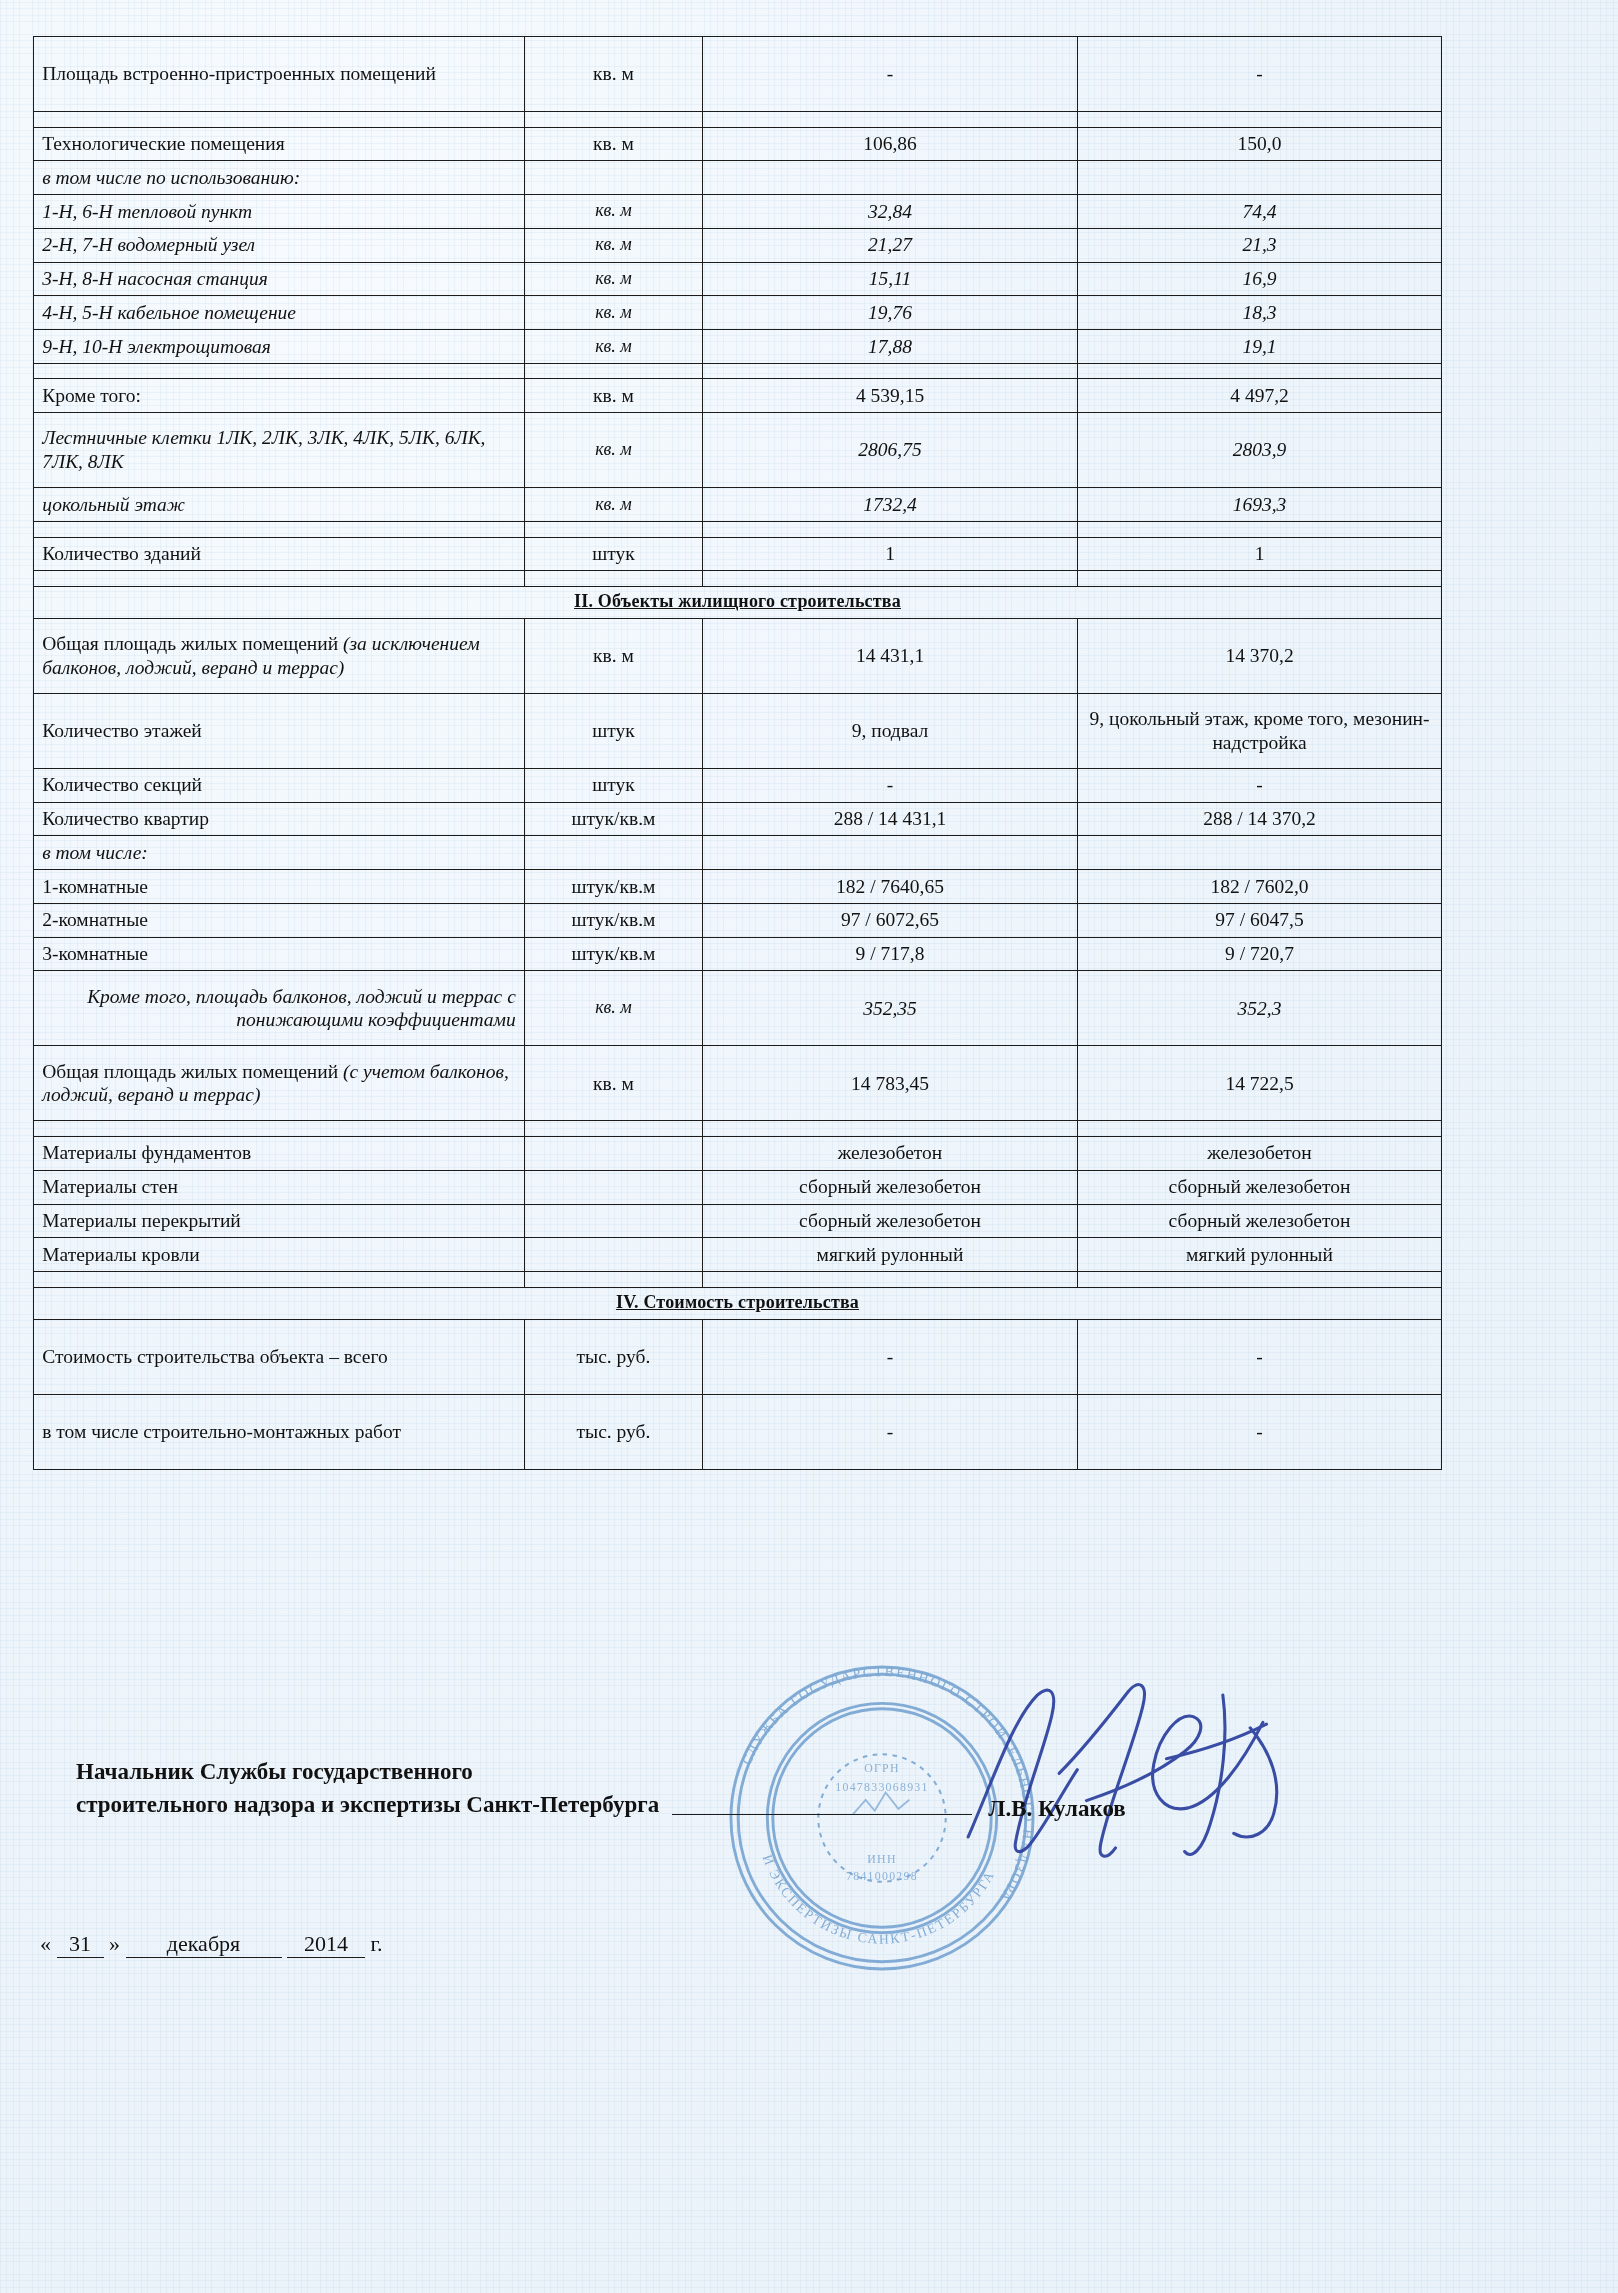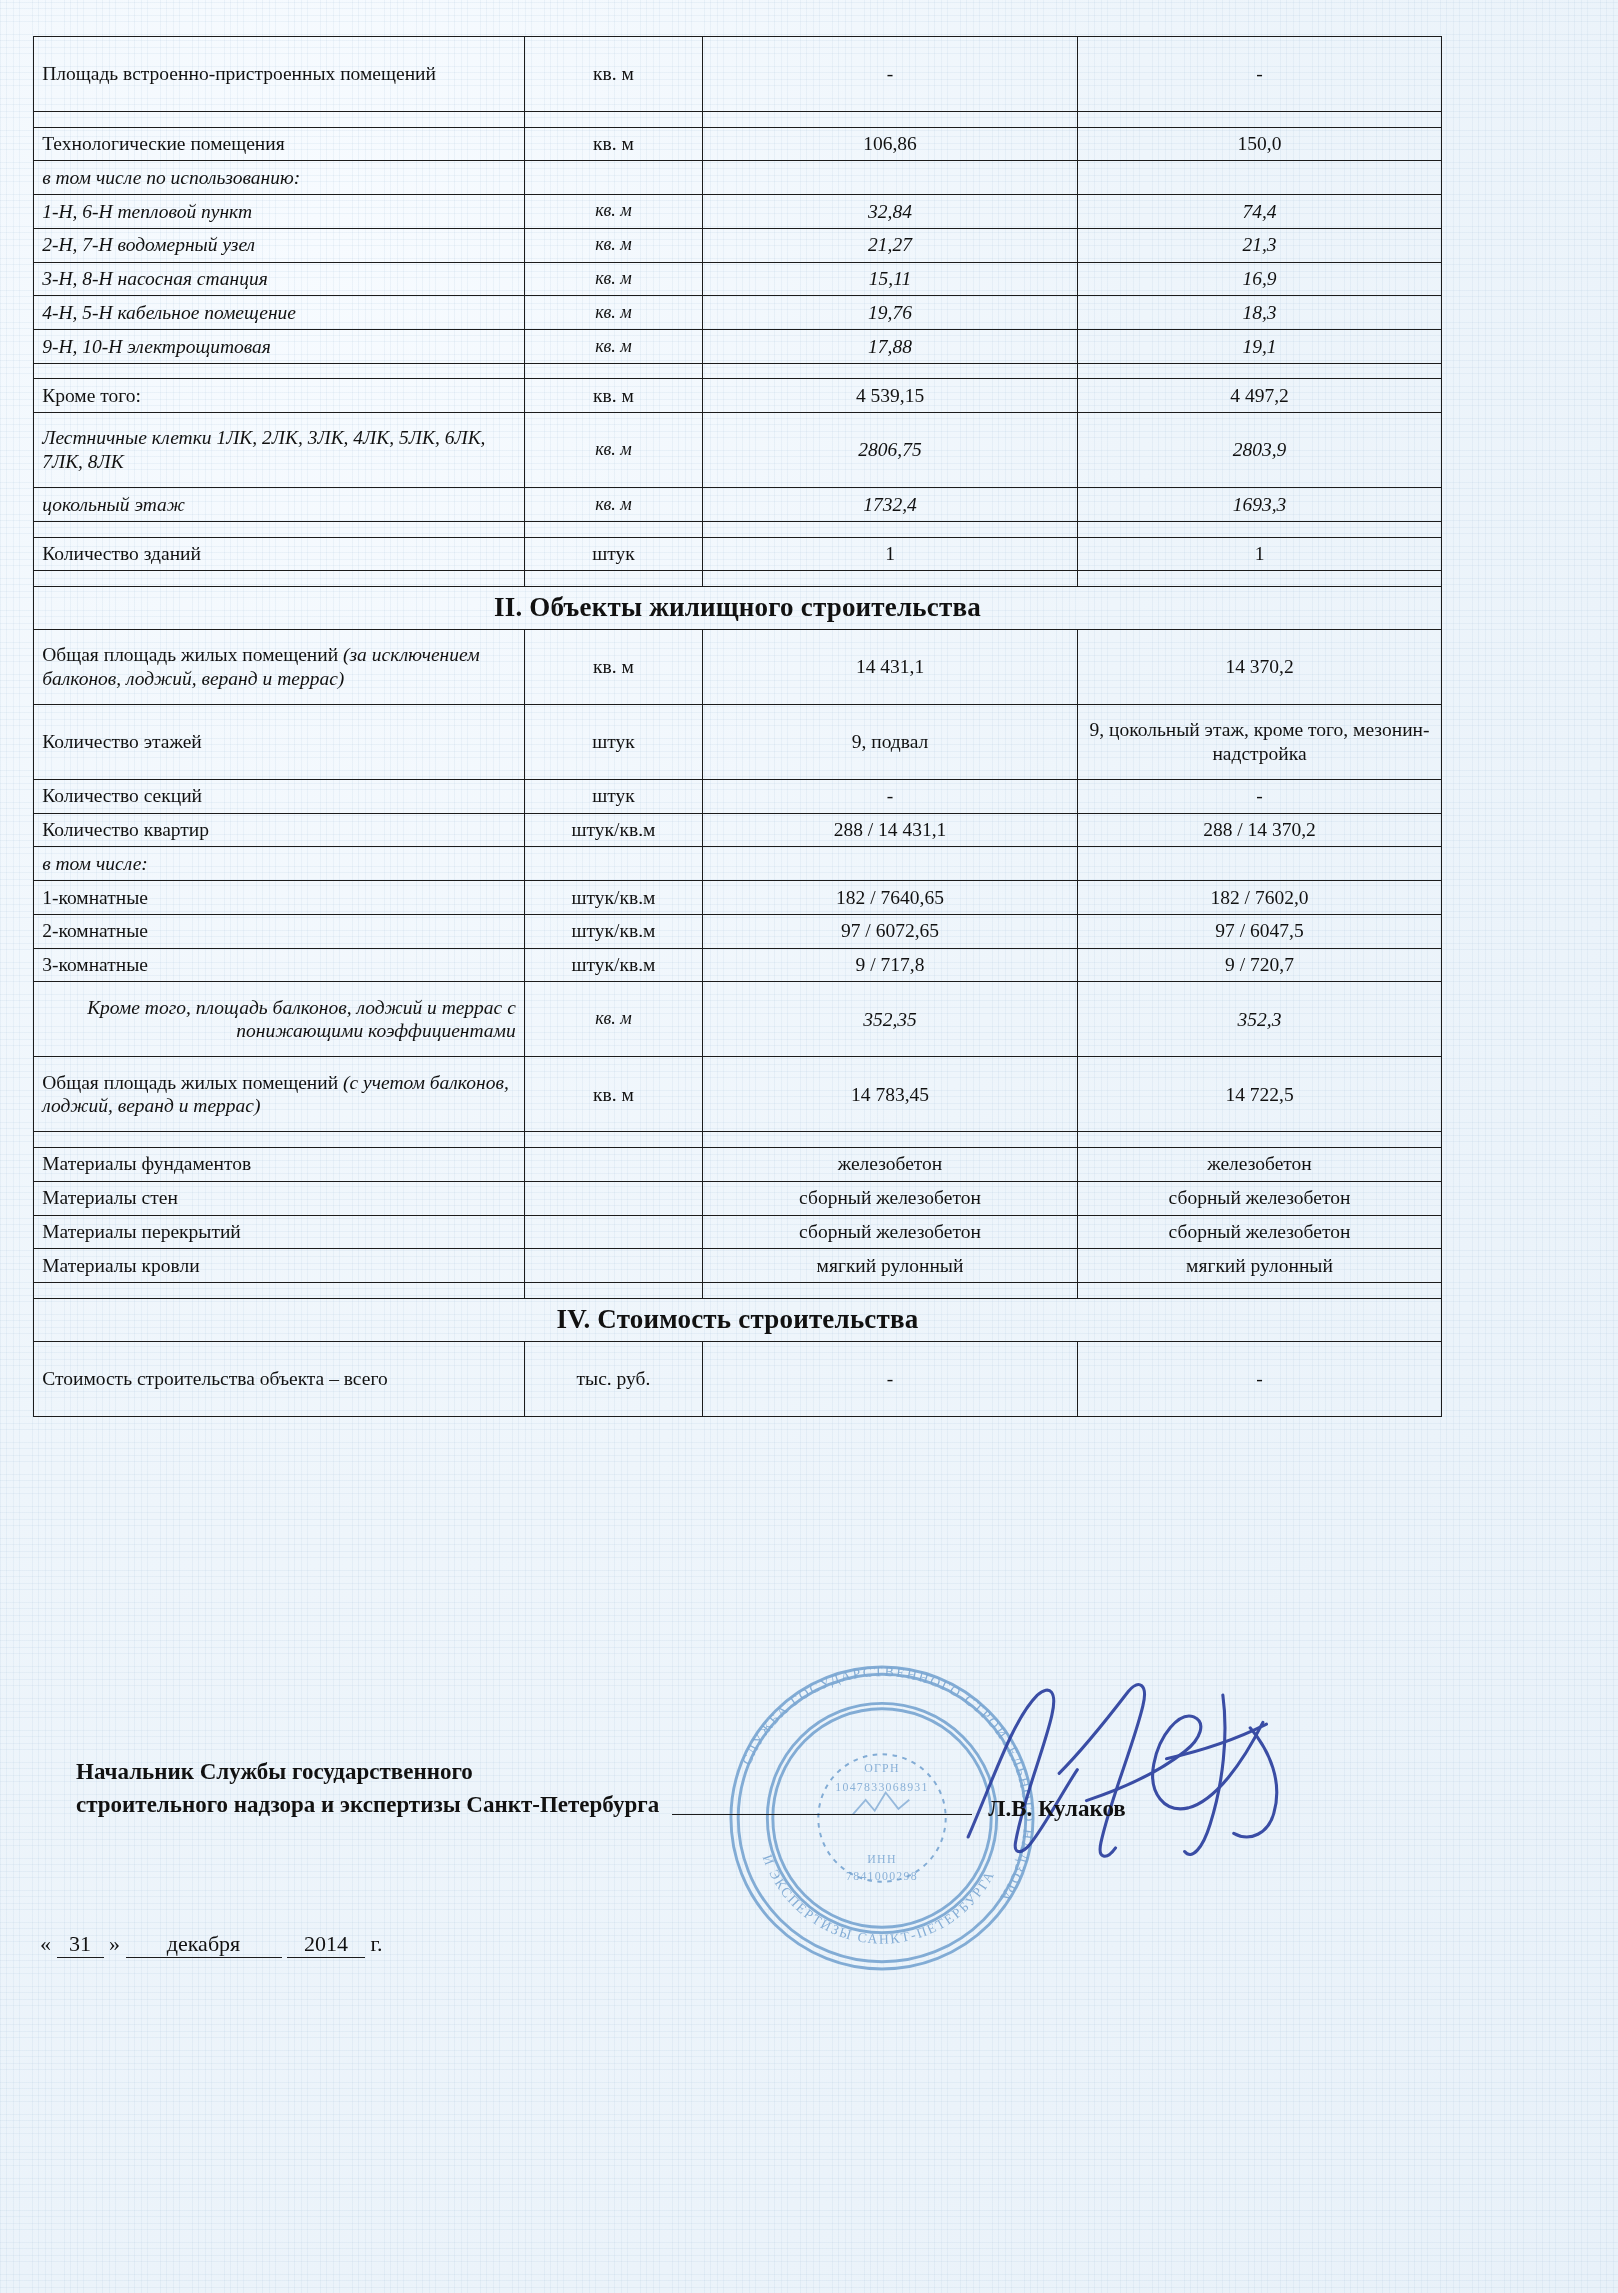--- a/index.html
+++ b/index.html
@@ -75,22 +75,23 @@
     border-right: 1.3px solid #1c1c1c;
     border-top: 1.3px solid #1c1c1c;
     border-bottom: 1.3px solid #1c1c1c;
   }
   tr.spacer td.nb { border-top: 1.3px solid #1c1c1c; border-bottom: 1.3px solid #1c1c1c; }
 
   .ital { font-style: italic; }
   .section {
     text-align: center;
     font-weight: bold;
-    font-size: 27px;
+    font-size: 18px;
     letter-spacing: 0.2px;
+    text-decoration: underline;
   }
   .small { font-size: 18px; }
   .tight { line-height: 1.18; }
 
   
   .sigblock {
     position: absolute;
     left: 40px;
     top: 1755px;
     width: 1455px;
@@ -363,20 +364,26 @@
           <td class="nb"></td>
           <td class="nb"></td>
           <td class="nb"></td>
           <td class="nb"></td>
         </tr>
         <tr>
           <td colspan="4" class="section">IV. Стоимость строительства</td>
         </tr>
         <tr>
           <td class="lab tight" style="height: 65px;">Стоимость строительства объекта – всего</td>
+          <td class="unit">тыс. руб.</td>
+          <td class="valc">-</td>
+          <td class="valc tight">-</td>
+        </tr>
+        <tr>
+          <td class="lab tight" style="height: 65px;">в том числе строительно-монтажных работ</td>
           <td class="unit">тыс. руб.</td>
           <td class="valc">-</td>
           <td class="valc tight">-</td>
         </tr>
       </tbody>
   </table>
 
   <div class="stamp">
     <svg viewBox="0 0 400 400" width="364" height="364" aria-hidden="true">
       <defs>

